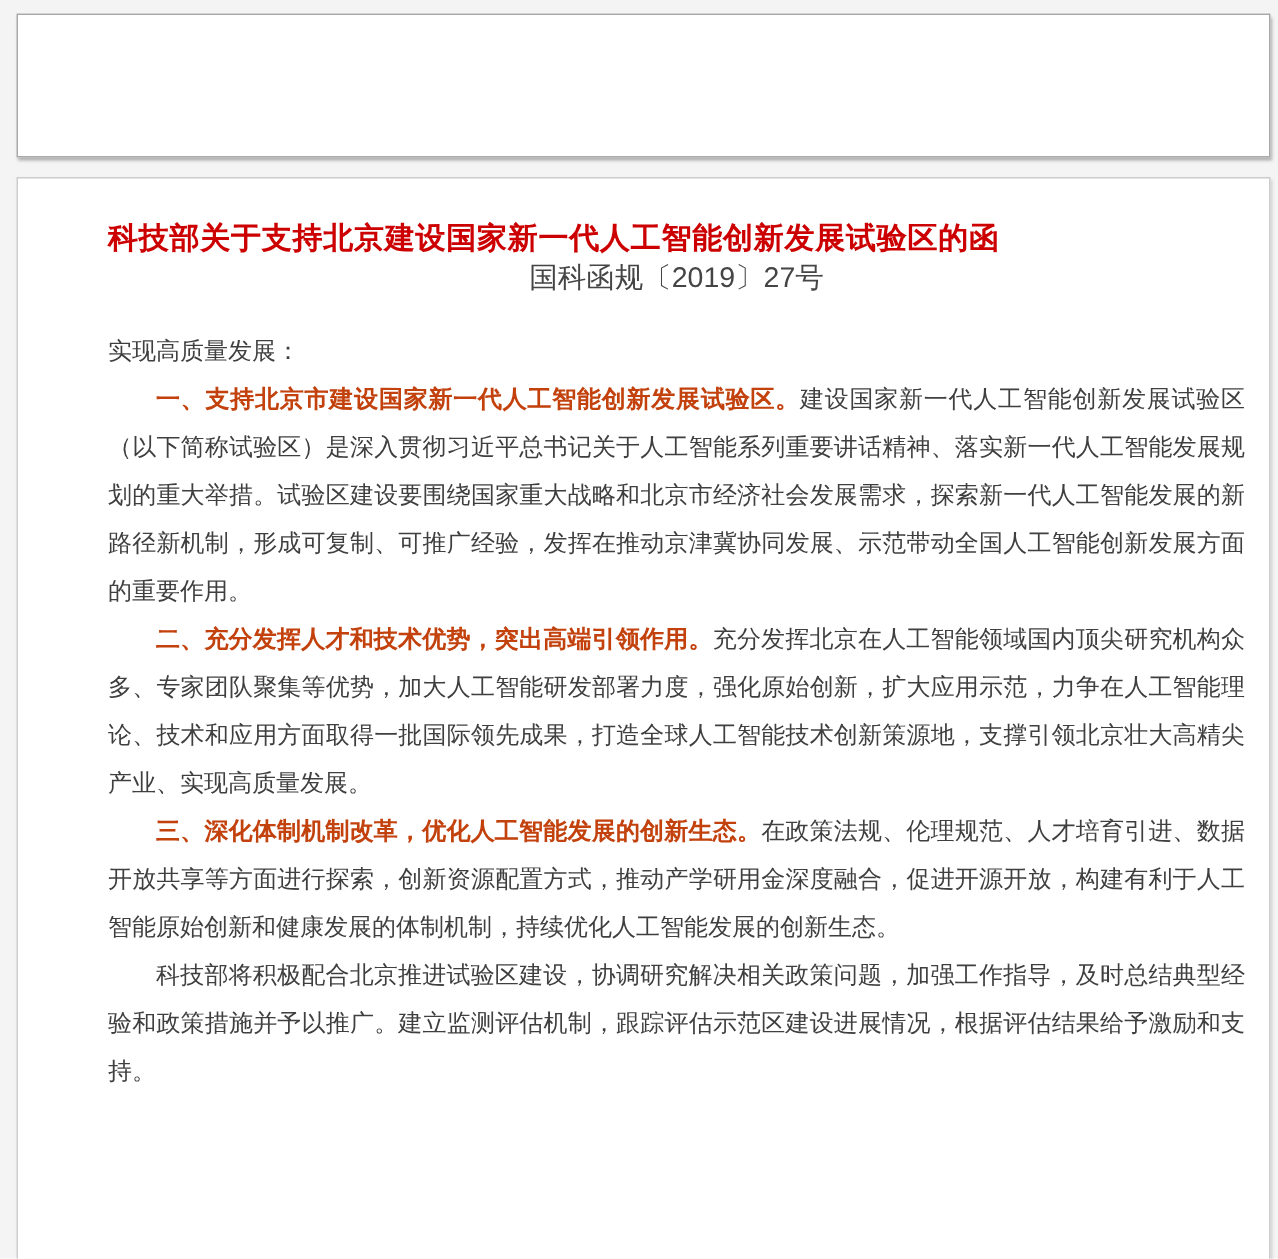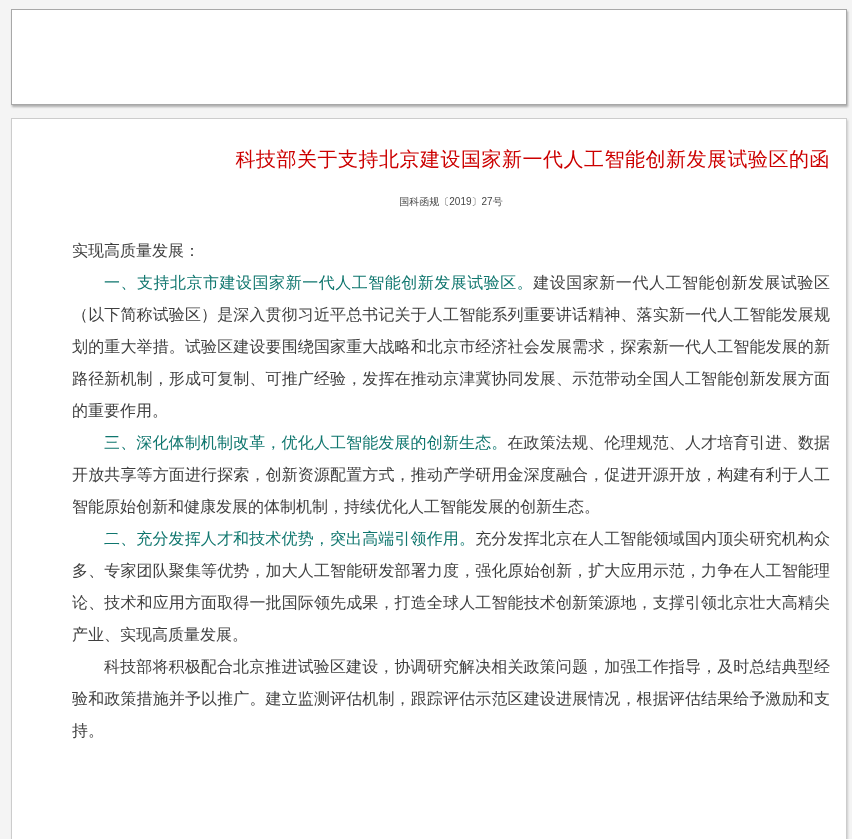--- a/index.html
+++ b/index.html
@@ -30,43 +30,43 @@
     position: absolute; left: 11px; top: 118px;
     width: 836px; height: 745px;
     box-sizing: border-box;
     background: #ffffff;
     border: 1px solid #cccccc;
     box-shadow: 1px 2px 2px rgba(130,130,130,.35);
     padding: 28px 16px 0 60px;
   }
   .letter-title {
     margin: 0;
-    text-align: right;
-    font-size: 20px; font-weight: normal;
+    text-align: left;
+    font-size: 20px; font-weight: bold;
     letter-spacing: 0.5px;
     line-height: 24px;
     color: #cc0000;
   }
   .letter-docno {
-    margin-top: 21px;
+    margin-top: 5px;
     text-align: center;
-    font-size: 10px;
+    font-size: 19px;
     line-height: 20px;
     color: #454545;
   }
   .letter-body {
     margin-top: 23px;
     font-size: 16px;
     line-height: 32px;
     color: #3f3f3f;
     text-align: justify;
   }
   .letter-body p { margin: 0; text-indent: 2em; }
   .letter-body p.salutation { text-indent: 0; }
-  .para-lead { font-weight: normal; color: #0f766e; margin-top: 48px; }
+  .para-lead { font-weight: bold; color: #c2410c; margin-top: 48px; }
 </style>
 </head>
 <body>
 
 <div class="meta-panel">
   <div class="meta-row">
     
   </div>
   <div class="meta-row">
     
@@ -82,21 +82,21 @@
 <div class="letter">
   <h1 class="letter-title">科技部关于支持北京建设国家新一代人工智能创新发展试验区的函</h1>
   <div class="letter-docno">国科函规〔2019〕27号</div>
 
   <div class="letter-body">
     <p class="salutation">实现高质量发展：</p>
 
 
     <p><span class="para-lead">一、支持北京市建设国家新一代人工智能创新发展试验区。</span><span>建设国家新一代人工智能创新发展试验区（以下简称试验区）是深入贯彻习近平总书记关于人工智能系列重要讲话精神、落实新一代人工智能发展规划的重大举措。试验区建设要围绕国家重大战略和北京市经济社会发展需求，探索新一代人工智能发展的新路径新机制，形成可复制、可推广经验，发挥在推动京津冀协同发展、示范带动全国人工智能创新发展方面的重要作用。</span></p>
 
+    <p><span class="para-lead">二、充分发挥人才和技术优势，突出高端引领作用。</span><span>充分发挥北京在人工智能领域国内顶尖研究机构众多、专家团队聚集等优势，加大人工智能研发部署力度，强化原始创新，扩大应用示范，力争在人工智能理论、技术和应用方面取得一批国际领先成果，打造全球人工智能技术创新策源地，支撑引领北京壮大高精尖产业、实现高质量发展。</span></p>
+
     <p><span class="para-lead">三、深化体制机制改革，优化人工智能发展的创新生态。</span><span>在政策法规、伦理规范、人才培育引进、数据开放共享等方面进行探索，创新资源配置方式，推动产学研用金深度融合，促进开源开放，构建有利于人工智能原始创新和健康发展的体制机制，持续优化人工智能发展的创新生态。</span></p>
-
-    <p><span class="para-lead">二、充分发挥人才和技术优势，突出高端引领作用。</span><span>充分发挥北京在人工智能领域国内顶尖研究机构众多、专家团队聚集等优势，加大人工智能研发部署力度，强化原始创新，扩大应用示范，力争在人工智能理论、技术和应用方面取得一批国际领先成果，打造全球人工智能技术创新策源地，支撑引领北京壮大高精尖产业、实现高质量发展。</span></p>
 
     <p><span class="para-lead"></span><span>科技部将积极配合北京推进试验区建设，协调研究解决相关政策问题，加强工作指导，及时总结典型经验和政策措施并予以推广。建立监测评估机制，跟踪评估示范区建设进展情况，根据评估结果给予激励和支持。</span></p>
 
   </div>
 
 </div>
 
 </body></html>

